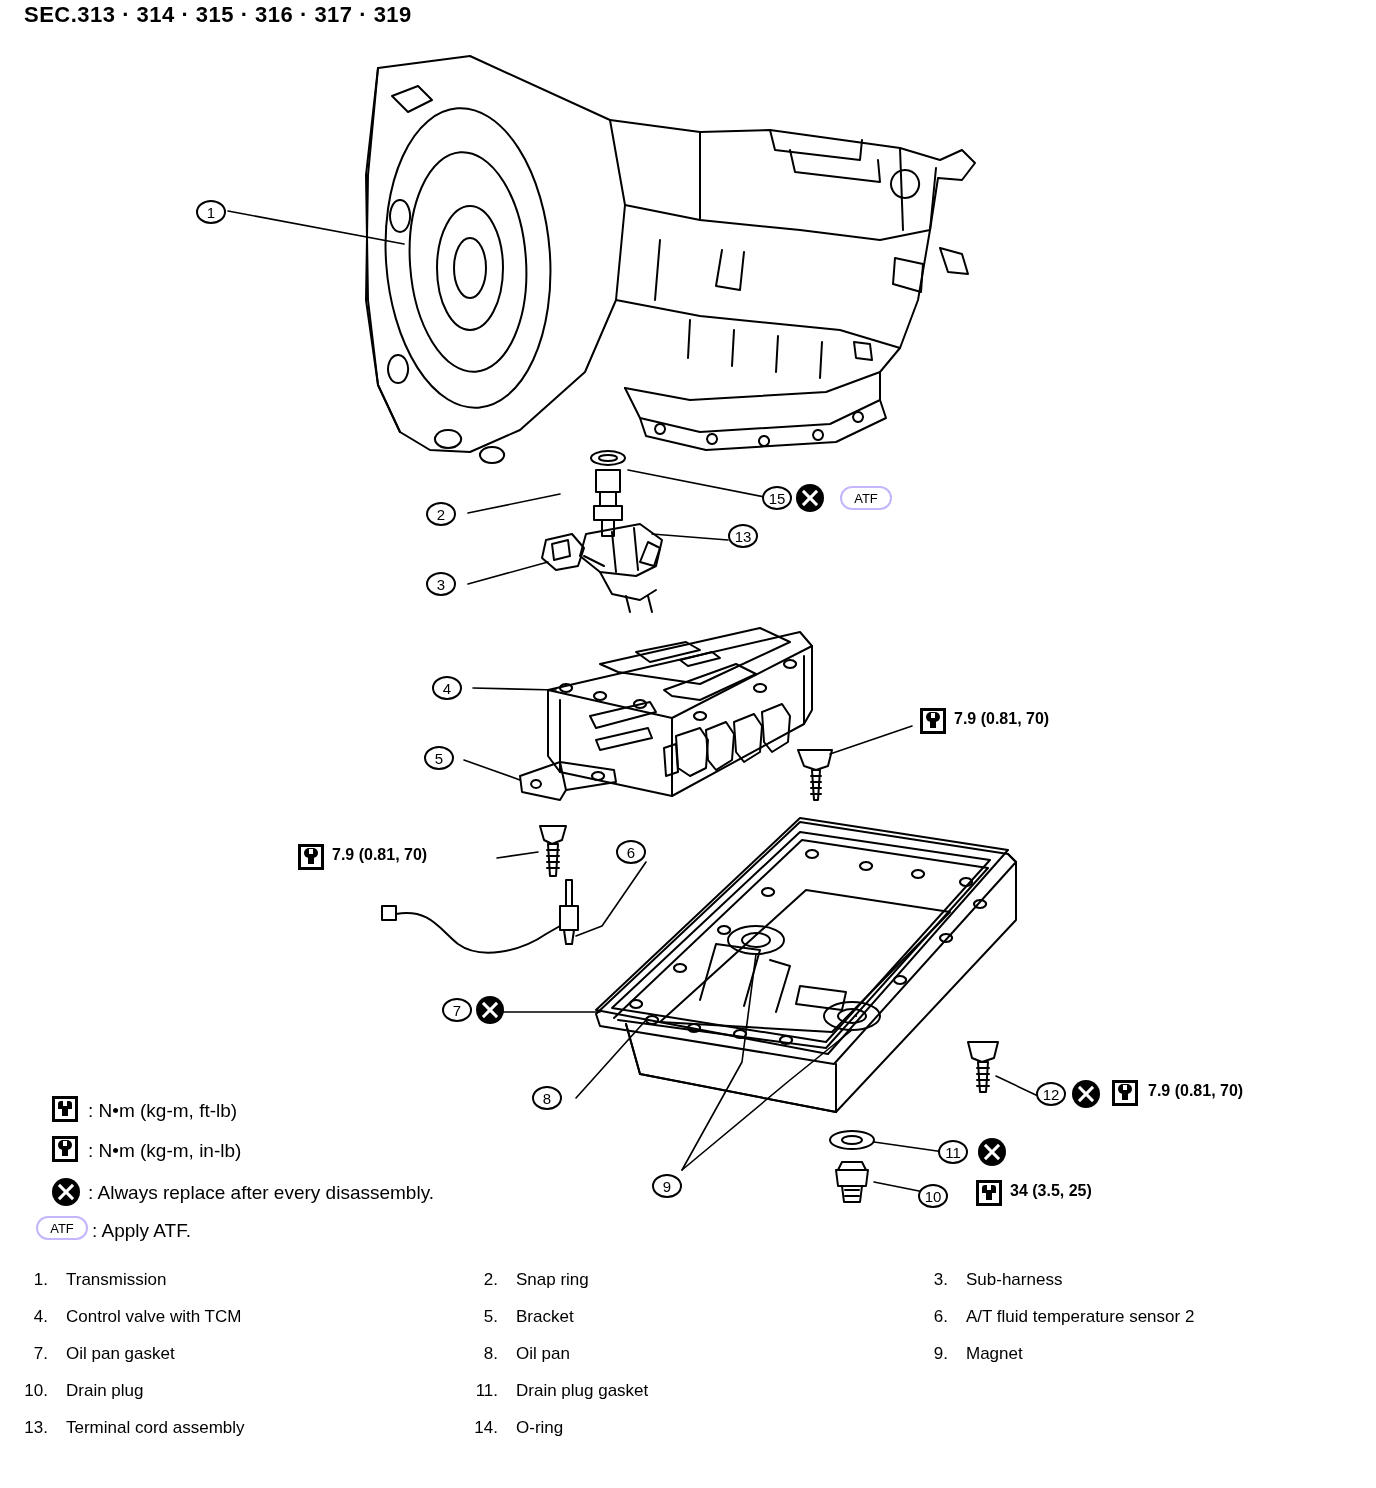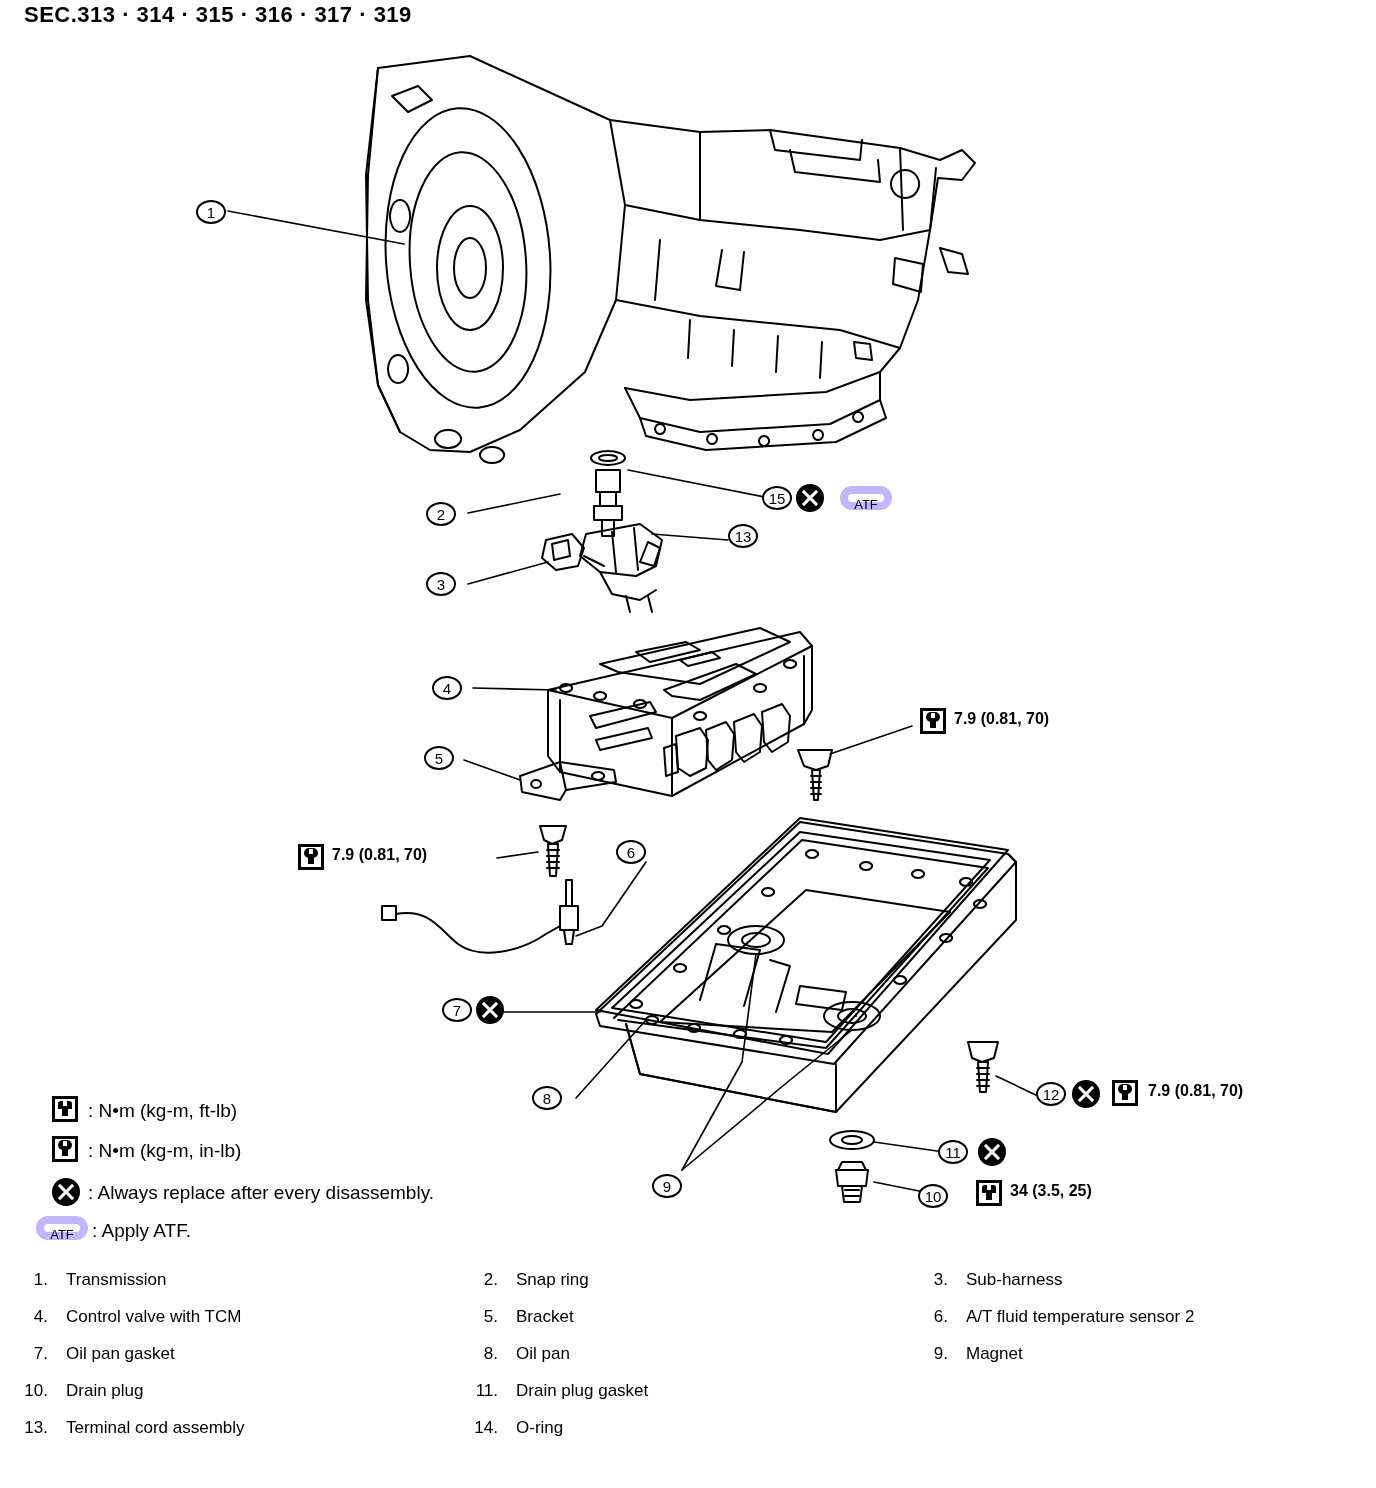--- a/index.html
+++ b/index.html
@@ -67,21 +67,21 @@
     height: 20px;
     background: #fff;
     transform-origin: 50% 50%;
   }
   .xmark::before { transform: translateX(-50%) rotate(45deg); }
   .xmark::after  { transform: translateX(-50%) rotate(-45deg); }
   .atf-pill {
     position: absolute;
     width: 52px;
     height: 24px;
-    border: 8px solid #c4b5fd;
+    border: 2px solid #c4b5fd;
     border-radius: 12px;
     background: #fff;
     font-size: 13px;
     line-height: 21px;
     text-align: center;
     box-sizing: border-box;
   }
   
   .tq-sym {
     position: absolute;

